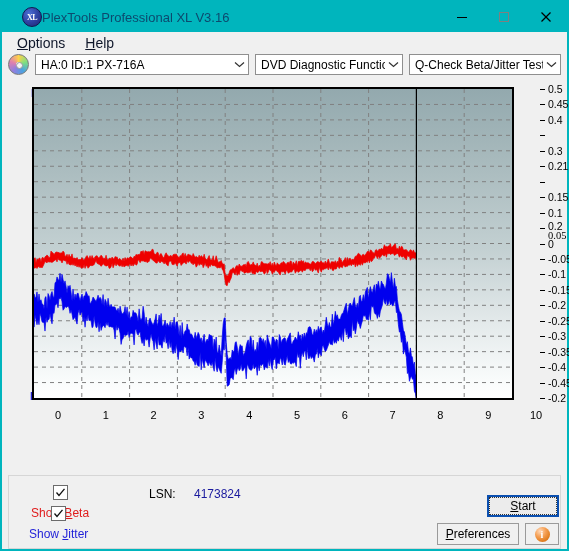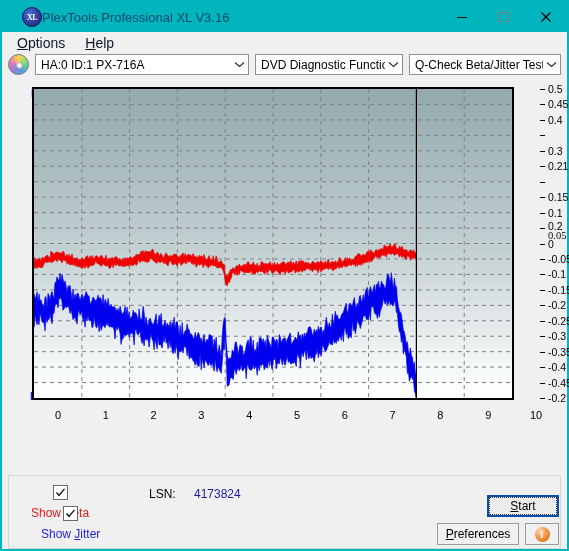--- a/index.html
+++ b/index.html
@@ -127,21 +127,21 @@
     flex:0 0 auto;height:72px;margin:3px 6px 0 6px;
     border:1px solid #d6d6d6;background:#f0f0f0;
     position:relative;
   }
   .chk-row{
     position:absolute;display:flex;align-items:center;gap:6px;
     font-size:12px;
     flex-direction:column;
   }
   #chk-beta-row{left:22px;top:9px;}
-  #chk-jitter-row{left:32px;top:30px;}
+  #chk-jitter-row{left:20px;top:30px;}
   .chkbox{
     width:13px;height:13px;background:#fff;border:1px solid #6b6b6b;
     display:flex;align-items:center;justify-content:center;flex:0 0 auto;
   }
   .chkbox svg{display:block;}
   .chk-label u{text-decoration:underline;}
   #lbl-beta{color:#e01b1b;}
   #lbl-jitter{color:#1f1fd8;}
   .lsn-label{
     position:absolute;left:140px;top:11px;font-size:12px;color:#000;

